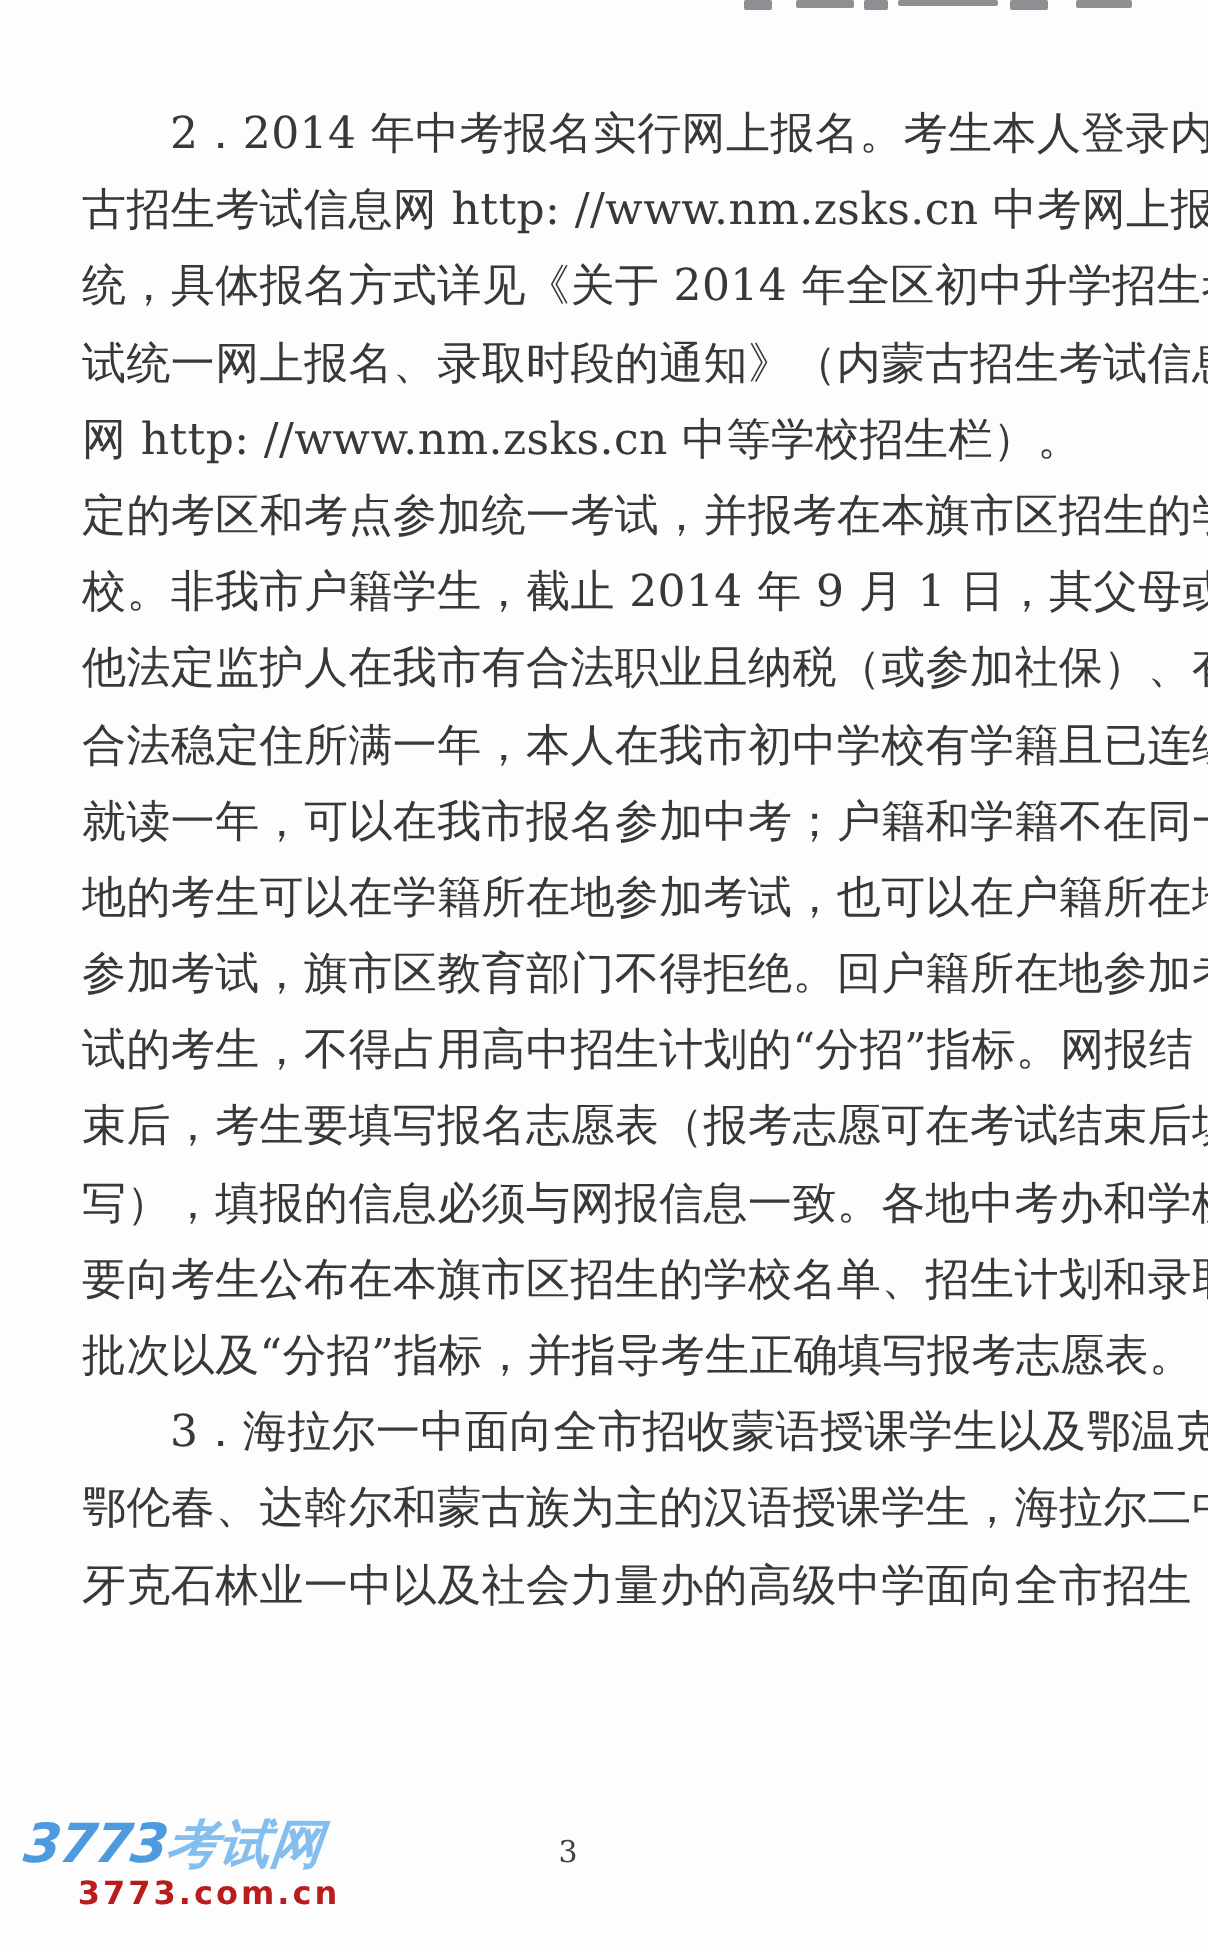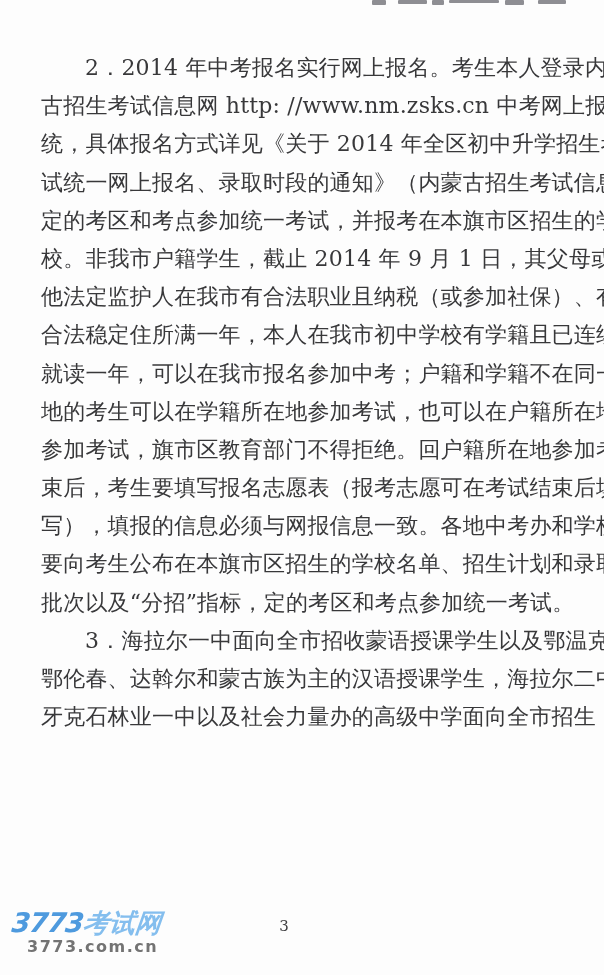--- a/index.html
+++ b/index.html
@@ -66,23 +66,24 @@
     transform: skewX(-6deg);
     white-space: nowrap;
   }
   .wm-digits { color: #4e9ade; letter-spacing: -1px; }
   .wm-name   { color: #84beee; letter-spacing: 0px; font-size: 26px; }
   .wm-url {
     font-family: "DejaVu Sans", "Liberation Sans", sans-serif;
     font-weight: bold;
     font-size: 16px;
     line-height: 17px;
-    color: #737373;
+    color: #b91c1c;
     letter-spacing: 1.5px;
     padding-left: 15px;
+    text-align: center;
   }
   .page-number {
     position: absolute;
     left: 270px;
     top: 917px;
     width: 28px;
     text-align: center;
     font-size: 15px;
     color: #404042;
   }
@@ -97,31 +98,33 @@
   <div class="edge-frag frag-3"></div>
   <div class="edge-frag frag-4"></div>
   <div class="edge-frag frag-5"></div>
   <div class="edge-frag frag-6"></div>
 
   <div class="content">
     <div class="line indent">2．2014 年中考报名实行网上报名。考生本人登录内蒙</div>
     <div class="line">古招生考试信息网 http: //www.nm.zsks.cn 中考网上报名系</div>
     <div class="line">统，具体报名方式详见《关于 2014 年全区初中升学招生考</div>
     <div class="line">试统一网上报名、录取时段的通知》（内蒙古招生考试信息</div>
+    <div class="line">网 http: //www.nm.zsks.cn 中等学校招生栏）。</div>
     <div class="line">定的考区和考点参加统一考试，并报考在本旗市区招生的学</div>
     <div class="line">校。非我市户籍学生，截止 2014 年 9 月 1 日，其父母或其</div>
     <div class="line">他法定监护人在我市有合法职业且纳税（或参加社保）、有</div>
     <div class="line">合法稳定住所满一年，本人在我市初中学校有学籍且已连续</div>
     <div class="line">就读一年，可以在我市报名参加中考；户籍和学籍不在同一</div>
     <div class="line">地的考生可以在学籍所在地参加考试，也可以在户籍所在地</div>
     <div class="line">参加考试，旗市区教育部门不得拒绝。回户籍所在地参加考</div>
+    <div class="line">试的考生，不得占用高中招生计划的“分招”指标。网报结</div>
     <div class="line">束后，考生要填写报名志愿表（报考志愿可在考试结束后填</div>
     <div class="line">写），填报的信息必须与网报信息一致。各地中考办和学校</div>
     <div class="line">要向考生公布在本旗市区招生的学校名单、招生计划和录取</div>
-    <div class="line">批次以及“分招”指标，定的考区和考点参加统一考试。</div>
+    <div class="line">批次以及“分招”指标，并指导考生正确填写报考志愿表。</div>
     <div class="line indent">3．海拉尔一中面向全市招收蒙语授课学生以及鄂温克、</div>
     <div class="line">鄂伦春、达斡尔和蒙古族为主的汉语授课学生，海拉尔二中、</div>
     <div class="line">牙克石林业一中以及社会力量办的高级中学面向全市招生，</div>
   </div>
 
   <div class="watermark">
     <div class="wm-logo">
       <span class="wm-digits">3773</span><span class="wm-name">考试网</span>
     </div>
     <div class="wm-url">3773.com.cn</div>

